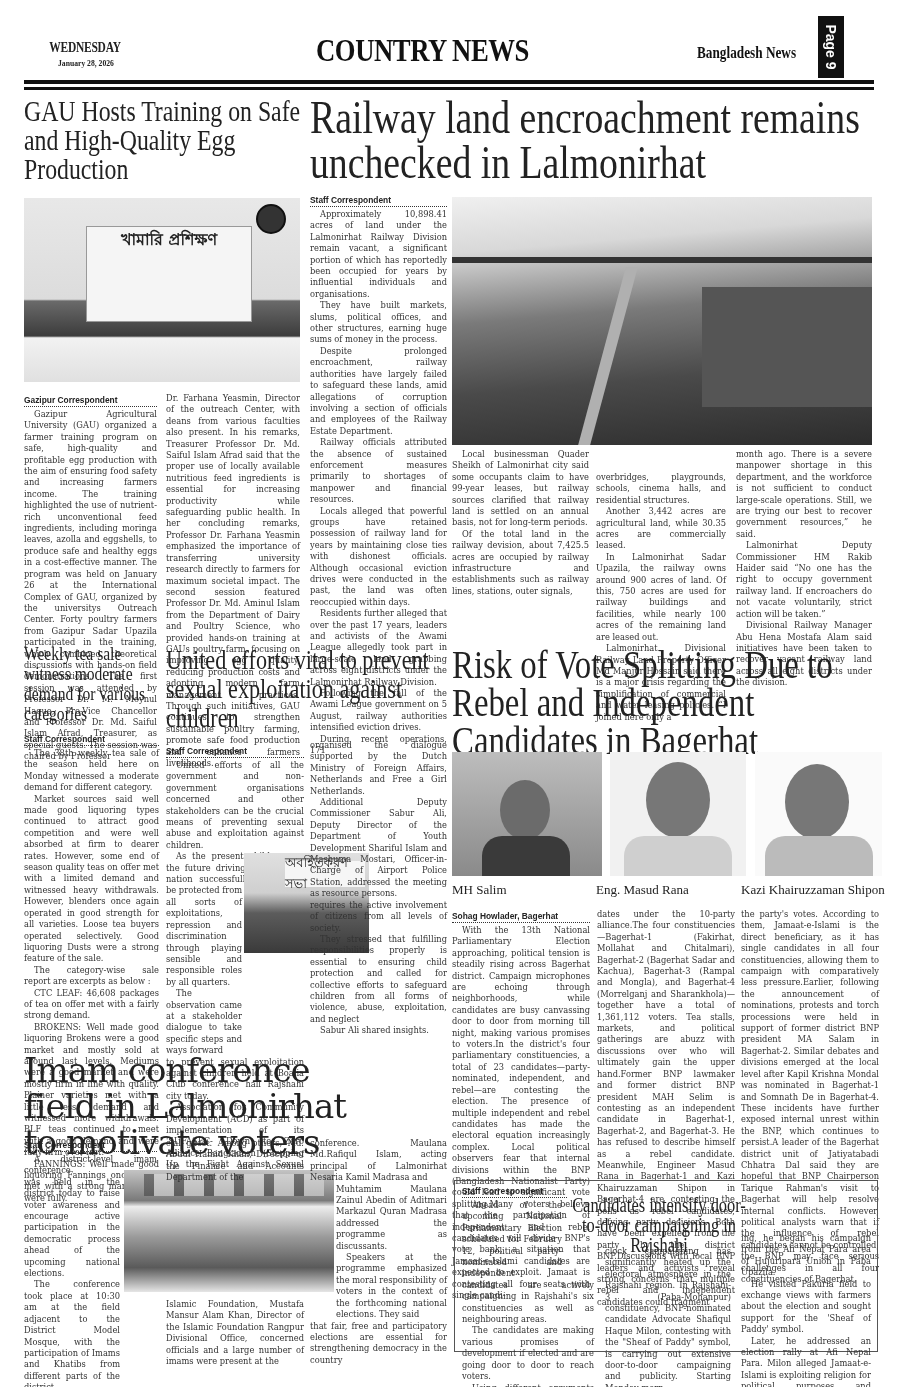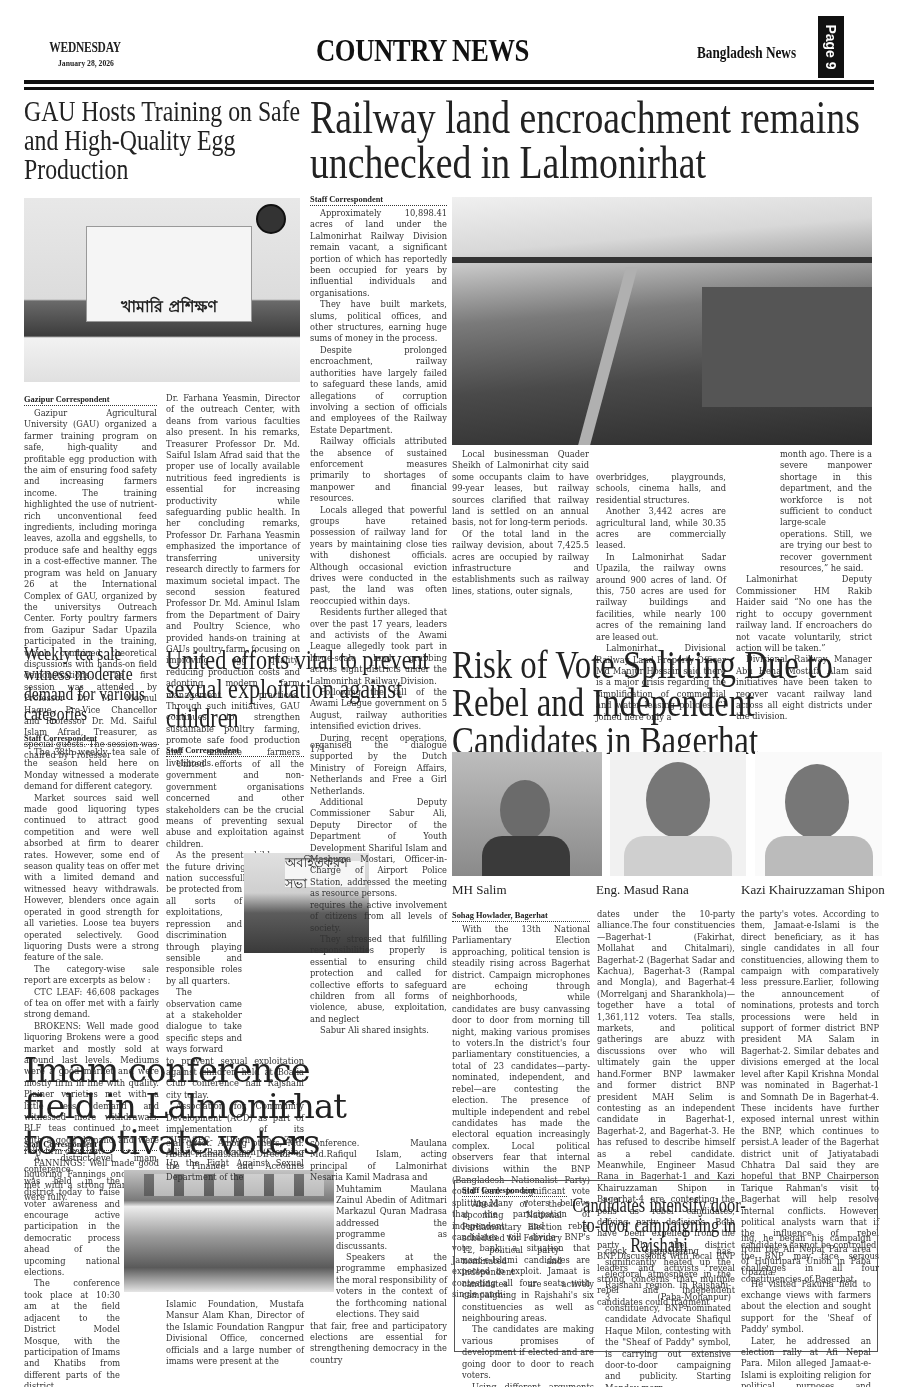--- a/index.html
+++ b/index.html
@@ -8,21 +8,21 @@
 .mast-day{left:44px;top:40px;width:100px;text-align:center;font-family:"Liberation Serif",serif;font-weight:bold;font-size:14px;letter-spacing:-.3px;transform:scaleX(.82);transform-origin:left}
 .mast-date{left:58px;top:58px;font-family:"Liberation Serif",serif;font-weight:bold;font-size:9px;transform:scaleX(.85);transform-origin:left}
 .mast-title{left:316px;top:33px;font-family:"Liberation Serif",serif;font-weight:bold;font-size:31px;letter-spacing:-.5px;transform:scaleX(.86);transform-origin:left;color:#111}
 .mast-brand{left:697px;top:43px;font-family:"Liberation Serif",serif;font-weight:bold;font-size:17px;transform:scaleX(.78);transform-origin:left;color:#111}
 .pagebox{left:818px;top:16px;width:26px;height:62px;background:#111;color:#fff;display:flex;align-items:center;justify-content:center}
 .pagebox span{transform:rotate(90deg);font-family:"Liberation Sans",sans-serif;font-weight:bold;font-size:14px;white-space:nowrap}
 .rule1{left:24px;top:80px;width:850px;height:4px;background:#111}
 .rule2{left:24px;top:87px;width:850px;height:3px;background:#111}
 h1,h2,h3{font-family:"Liberation Serif",serif;font-weight:normal;color:#222;line-height:1}
 .hcond{transform:scaleX(.82);transform-origin:left top}
-.byline{font-family:Liberation Serif, serif;font-weight:bold;font-size:8.4px;border-bottom:1.5px dotted #333;padding-bottom:1px;margin-bottom:2px;color:#222}
+.byline{font-family:Liberation Sans, sans-serif;font-weight:bold;font-size:8.4px;border-bottom:1.5px dotted #333;padding-bottom:1px;margin-bottom:2px;color:#222}
 .body{font-size:8.3px;line-height:11.4px;text-align:justify;color:#333;font-family:"DejaVu Serif",serif}
 .body p{text-indent:10px}
 .photo{background:linear-gradient(160deg,#cfcfcf,#8d8d8d 55%,#4a4a4a)}
 .caption{font-family:"Liberation Serif",serif;font-size:13px;color:#222}
 .boxed{border:1.5px solid #555}
 </style>
 </head>
 <body>
 
 <div class="abs mast-day">WEDNESDAY</div>
@@ -32,21 +32,21 @@
 <div class="abs pagebox">
     <span>Page 9</span>
   </div>
 <div class="abs rule1"></div>
 <div class="abs rule2"></div>
 
 <div class="abs" style="left:24px;top:97px;width:290px">
   <h2 class="hcond" style="font-size:29px;line-height:29px;width:340px">GAU Hosts Training on Safe and High-Quality Egg Production</h2>
 </div>
 <div class="abs photo" style="left:24px;top:198px;width:276px;height:184px;background:linear-gradient(180deg,#e8e8e8 0%,#dcdcdc 55%,#6a6a6a 56%,#3c3c3c 75%,#f2f2f2 76%,#e0e0e0 100%)">
-  <div style="position:absolute;left:62px;top:28px;width:166px;height:96px;background:#f5f5f5;border:1px solid #999;display:flex;align-items:flex-end;justify-content:center">
+  <div style="position:absolute;left:62px;top:28px;width:166px;height:96px;background:#f5f5f5;border:1px solid #999;display:flex;align-items:flex-start;justify-content:center">
     <span style="font-size:16px;font-weight:bold;color:#222;font-family:'DejaVu Sans',sans-serif">খামারি প্রশিক্ষণ</span>
   </div>
   <div style="position:absolute;right:14px;top:6px;width:30px;height:30px;border-radius:50%;background:#333;border:2px solid #111"></div>
 </div>
 <div class="abs" style="left:24px;top:395px;width:133px">
   <div class="byline">Gazipur Correspondent</div>
   <div class="body">
       <p>Gazipur Agricultural University (GAU) organized a farmer training program on safe, high-quality and profitable egg production with the aim of ensuring food safety and increasing farmers income. The training highlighted the use of nutrient-rich unconventional feed ingredients, including moringa leaves, azolla and eggshells, to produce safe and healthy eggs in a cost-effective manner. The program was held on January 26 at the International Complex of GAU, organized by the universitys Outreach Center. Forty poultry farmers from Gazipur Sadar Upazila participated in the training, which combined theoretical discussions with hands-on field demonstrations. The first session was attended by Professor Dr. M. Moynul Haque, Pro-Vice Chancellor and Professor Dr. Md. Saiful Islam Afrad, Treasurer, as special guests. The session was chaired by Professor</p>
     </div>
 </div>
@@ -79,21 +79,21 @@
     <p>Local businessman Quader Sheikh of Lalmonirhat city said some occupants claim to have 99-year leases, but railway sources clarified that railway land is settled on an annual basis, not for long-term periods.</p>
     <p>Of the total land in the railway devision, about 7,425.5 acres are occupied by railway infrastructure and establishments such as railway lines, stations, outer signals,</p>
   </div>
 <div class="abs body" style="left:596px;top:472px;width:130px" id="rw3">
     <p style="text-indent: 0px;">overbridges, playgrounds, schools, cinema halls, and residential structures.</p>
     <p>Another 3,442 acres are agricultural land, while 30.35 acres are commercially leased.</p>
     <p>In Lalmonirhat Sadar Upazila, the railway owns around 900 acres of land. Of this, 750 acres are used for railway buildings and facilities, while nearly 100 acres of the remaining land are leased out.</p>
     <p>Lalmonirhat Divisional Railway Land Property Officer Md Manjur Hossain said there is a major crisis regarding the simplification of commercial and water leasing policies. “I joined here only a</p>
   </div>
 <div class="abs body" style="left:736px;top:449px;width:136px" id="rw4">
-    <p style="text-indent: 0px; margin-left: 44px;">month ago. There is a severe manpower shortage in this department, and the workforce is not sufficient to conduct large-scale operations. Still, we are trying our best to recover government resources,” he said.</p>
+    <p style="text-indent: 0px;">month ago. There is a severe manpower shortage in this department, and the workforce is not sufficient to conduct large-scale operations. Still, we are trying our best to recover government resources,” he said.</p>
     <p>Lalmonirhat Deputy Commissioner HM Rakib Haider said “No one has the right to occupy government railway land. If encroachers do not vacate voluntarily, strict action will be taken.”</p>
     <p>Divisional Railway Manager Abu Hena Mostafa Alam said initiatives have been taken to recover vacant railway land across all eight districts under the division.</p>
   </div>
 
 <div class="abs" style="left:24px;top:644px;width:135px">
   <h3 class="hcond" style="font-size:19px;line-height:20px;width:165px">Weekly tea sale witness moderate demand for various categories</h3>
   <div class="byline" style="margin-top:10px">Staff Correspondent</div>
   <div class="body" id="tea">
       <p>The 38th weekly tea sale of the season held here on Monday witnessed a moderate demand for different category.</p>
       <p>Market sources said well made good liquoring types continued to attract good competition and were well absorbed at firm to dearer rates. However, some end of season quality teas on offer met with a limited demand and witnessed heavy withdrawals. However, blenders once again operated in good strength for all varieties. Loose tea buyers operated selectively. Good liquoring Dusts were a strong feature of the sale.</p>

